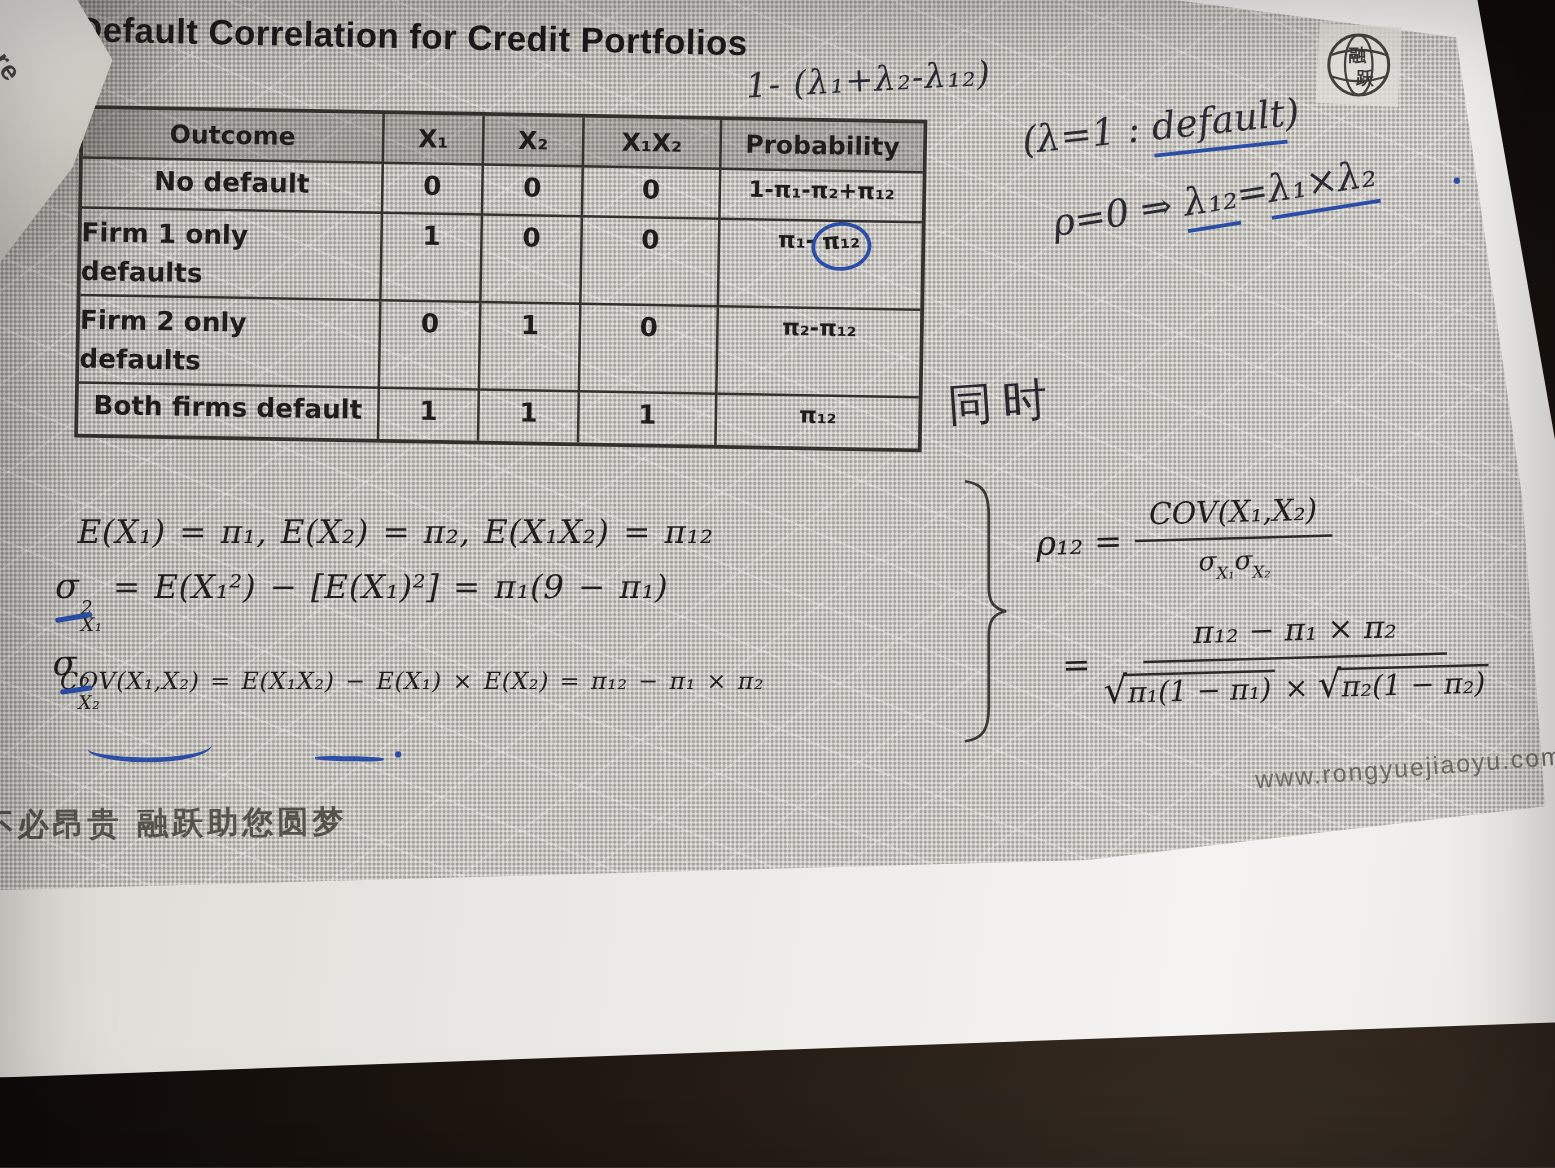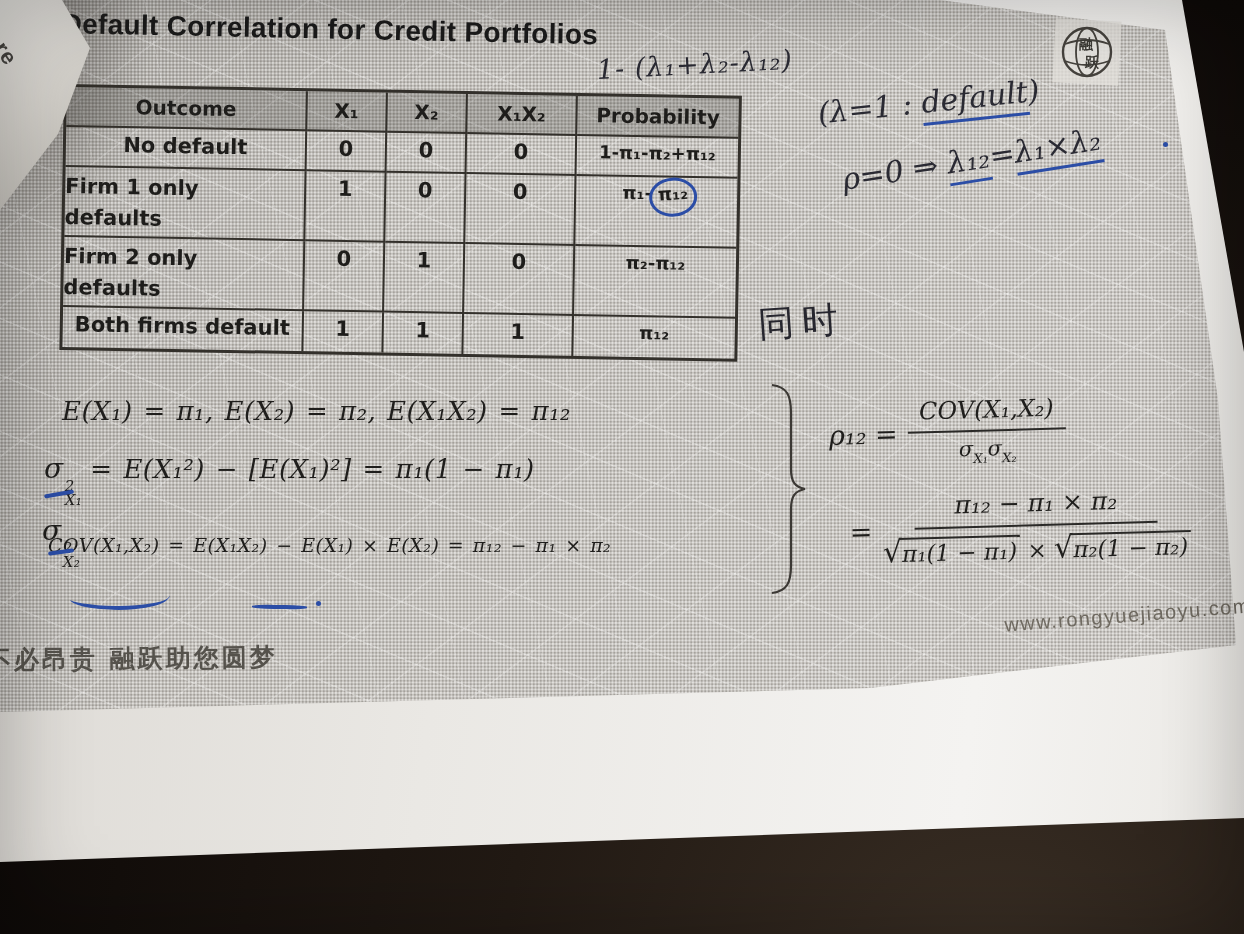--- a/index.html
+++ b/index.html
@@ -59,21 +59,21 @@
   .hw{position:absolute;font-family:"DejaVu Serif",serif;font-style:italic;color:#2a2a33;white-space:nowrap;}
   .hw-top{left:596px;top:54px;font-size:27px;transform:rotate(-3deg);transform-origin:left top;letter-spacing:1px;}
   .hw-n1{left:816px;top:96px;font-size:30px;transform:rotate(-6deg);transform-origin:left top;}
   .hw-n2{left:845px;top:162px;font-size:30px;transform:rotate(-9deg);transform-origin:left bottom;}
   .ulb{border-bottom:3.5px solid #2b4da6;padding-bottom:3px;}
   .hw-side{left:758px;top:298px;font-size:36px;font-family:"DejaVu Sans",sans-serif;font-style:normal;
            letter-spacing:8px;transform:rotate(-4deg);color:#26262e;}
   
   .fm{position:absolute;font-family:"DejaVu Serif",serif;font-style:italic;color:#1f1e1c;
       font-size:26px;white-space:nowrap;letter-spacing:.5px;word-spacing:2px;}
-  .f1{left:62px;top:396px;font-style:italic;}
+  .f1{left:62px;top:411px;font-style:italic;}
   .f2{left:44px;top:452px;}
   .f3{left:42px;top:514px;}
   .f4{left:48px;top:534px;font-size:19px;}
   .sgs{font-size:28px;}
   .ss{display:inline-flex;flex-direction:column;line-height:.9;font-size:15px;
       vertical-align:-13px;margin:0 8px 0 1px;}
   
   .ink{position:absolute;background:#2b4da6;border-radius:2px;}
   .ink-dot{position:absolute;background:#2b4da6;border-radius:50%;width:5px;height:5px;}
   .swoosh{position:absolute;left:70px;top:592px;width:100px;height:14px;background:none;
@@ -164,21 +164,21 @@
   </div>
   <div class="ink-dot" style="left:1163px;top:142px;"></div>
   <div class="hw hw-side">同时</div>
 
   <div class="fm f1">E(X₁) = π₁, E(X₂) = π₂, E(X₁X₂) = π₁₂</div>
 
   <div class="fm f2">
     <span class="sgs">σ</span><span class="ss">
         <span>2</span>
         <span>X₁</span>
-      </span><span>= E(X₁²) − [E(X₁)²] = π₁(1 − π₁)</span>
+      </span><span>= E(X₁²) − [E(X₁)²] = π₁(9 − π₁)</span>
   </div>
 
   <div class="fm f3">
     <span class="sgs">σ</span><span class="ss">
         <span>2</span>
         <span>X₂</span>
       </span>
   </div>
 
   <div class="fm f4">

